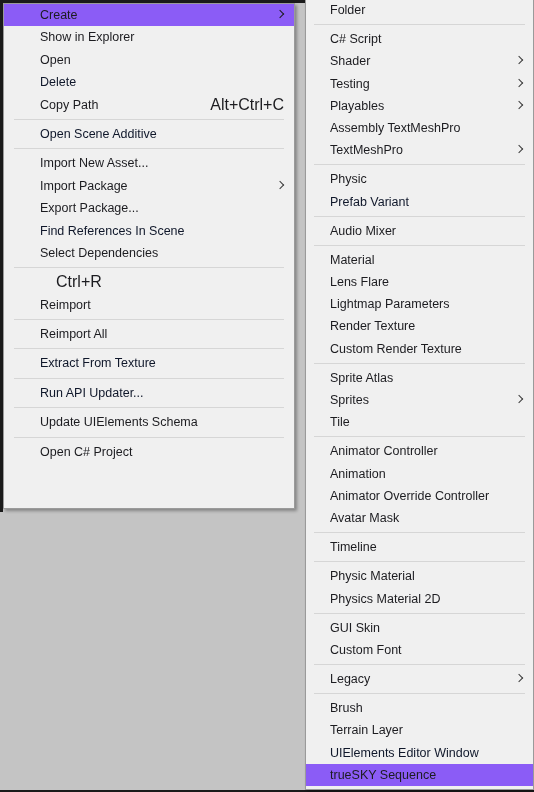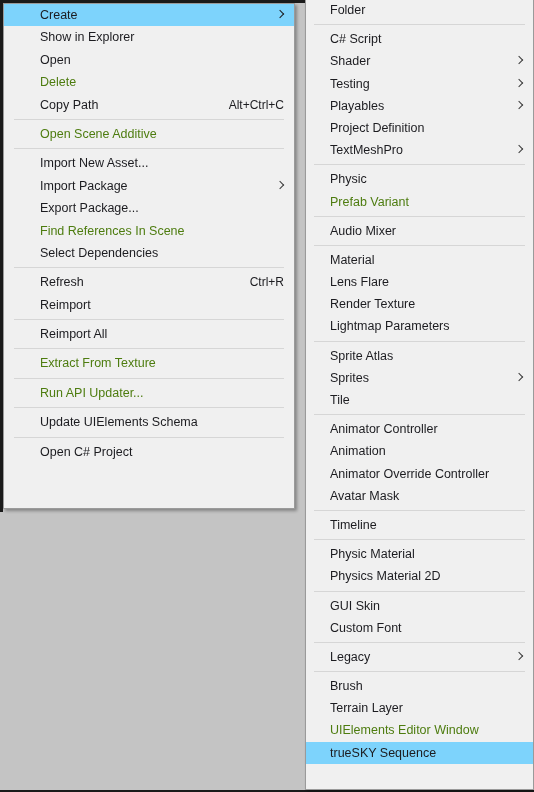--- a/index.html
+++ b/index.html
@@ -54,37 +54,37 @@
     cursor: default;
     box-sizing: border-box;
   }
   #create-submenu .menu-item {
     padding-left: 24px;
     height: 22.2px;
     line-height: 22.2px;
   }
 
   .menu-item.disabled {
-    color: #4d7c0f;
+    color: #0f172a;
   }
 
   .menu-item.highlight {
-    background: #7dd3fc;
+    background: #8b5cf6;
   }
 
   .item-label {
     flex: 1 1 auto;
     overflow: hidden;
     text-overflow: ellipsis;
   }
 
   .shortcut {
     flex: 0 0 auto;
     margin-left: 16px;
-    font-size: 12px;
+    font-size: 16px;
     color: #1c1c20;
   }
 
   .arrow {
     flex: 0 0 auto;
     margin-left: 12px;
     width: 8px;
     height: 12px;
     position: relative;
   }
@@ -179,21 +179,20 @@
       <span class="item-label">Export Package...</span>
     </div>
     <div class="menu-item disabled">
       <span class="item-label">Find References In Scene</span>
     </div>
     <div class="menu-item">
       <span class="item-label">Select Dependencies</span>
     </div>
     <div class="separator"></div>
     <div class="menu-item">
-      <span class="item-label">Refresh</span>
       <span class="shortcut">Ctrl+R</span>
     </div>
     <div class="menu-item">
       <span class="item-label">Reimport</span>
     </div>
     <div class="separator"></div>
     <div class="menu-item">
       <span class="item-label">Reimport All</span>
     </div>
     <div class="separator"></div>
@@ -228,21 +227,21 @@
     </div>
     <div class="menu-item">
       <span class="item-label">Testing</span>
       <span class="arrow"></span>
     </div>
     <div class="menu-item">
       <span class="item-label">Playables</span>
       <span class="arrow"></span>
     </div>
     <div class="menu-item">
-      <span class="item-label">Project Definition</span>
+      <span class="item-label">Assembly TextMeshPro</span>
     </div>
     <div class="menu-item">
       <span class="item-label">TextMeshPro</span>
       <span class="arrow"></span>
     </div>
     <div class="separator"></div>
     <div class="menu-item">
       <span class="item-label">Physic</span>
     </div>
     <div class="menu-item disabled">
@@ -253,24 +252,27 @@
       <span class="item-label">Audio Mixer</span>
     </div>
     <div class="separator"></div>
     <div class="menu-item">
       <span class="item-label">Material</span>
     </div>
     <div class="menu-item">
       <span class="item-label">Lens Flare</span>
     </div>
     <div class="menu-item">
+      <span class="item-label">Lightmap Parameters</span>
+    </div>
+    <div class="menu-item">
       <span class="item-label">Render Texture</span>
     </div>
     <div class="menu-item">
-      <span class="item-label">Lightmap Parameters</span>
+      <span class="item-label">Custom Render Texture</span>
     </div>
     <div class="separator"></div>
     <div class="menu-item">
       <span class="item-label">Sprite Atlas</span>
     </div>
     <div class="menu-item">
       <span class="item-label">Sprites</span>
       <span class="arrow"></span>
     </div>
     <div class="menu-item">

